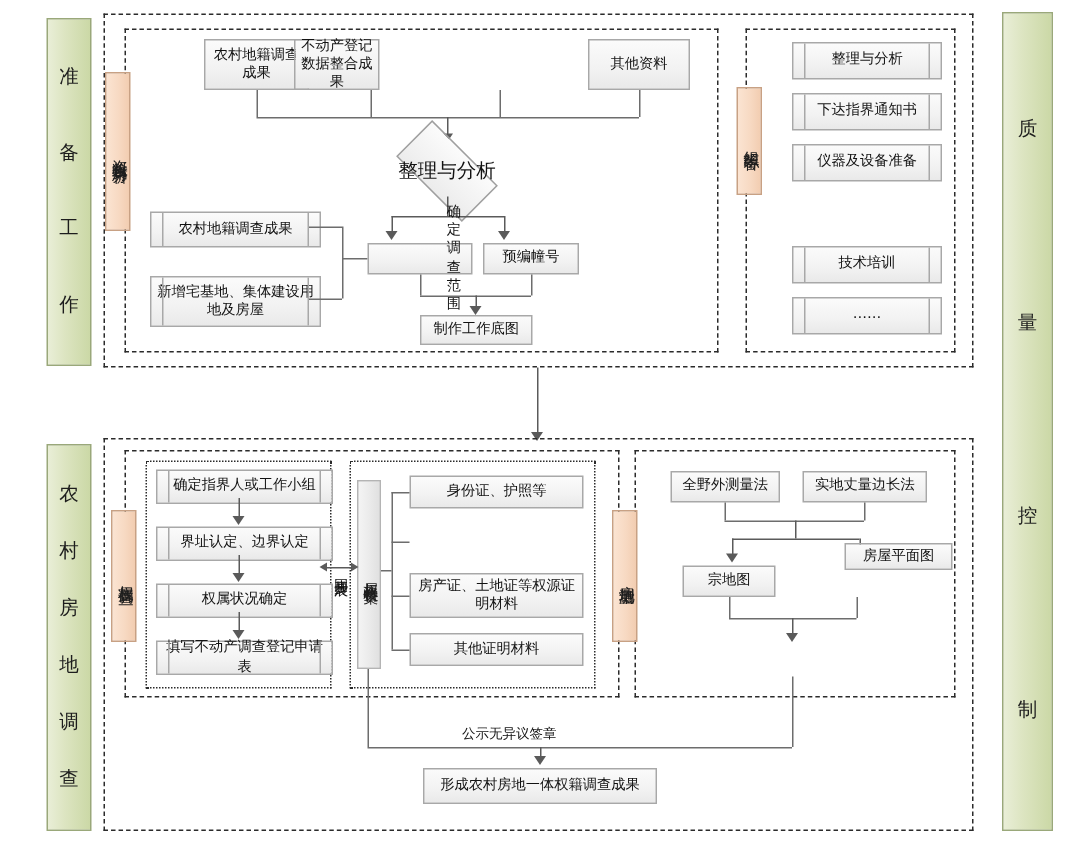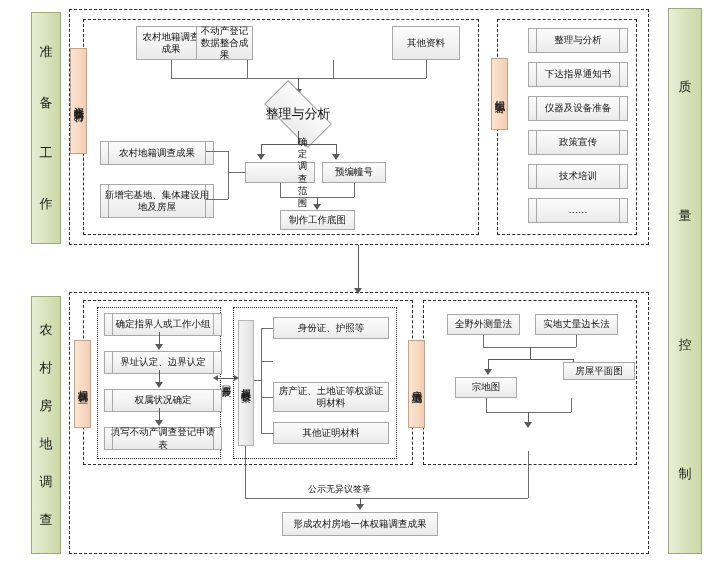--- a/index.html
+++ b/index.html
@@ -148,34 +148,33 @@
 
   <div class="box sided" style="left:100px;top:141px;width:106px;height:20px;">农村地籍调查成果</div>
   <div class="box sided" style="left:100px;top:184px;width:106px;height:30px;">新增宅基地、集体建设用地及房屋</div>
 
   <div class="ln-h" style="left:206px;top:151px;width:22px;"></div>
   <div class="ln-h" style="left:206px;top:199px;width:22px;"></div>
   <div class="ln-v" style="left:228px;top:151px;height:48px;"></div>
   <div class="ln-h" style="left:228px;top:172px;width:17px;"></div>
 
   <div class="abs box" style="left:245px;top:162px;width:70px;height:21px;padding-left:48px;">确定调查范围</div>
-  <div class="abs box" style="left:322px;top:162px;width:64px;height:21px;">预编幢号</div>
+  <div class="abs box" style="left:322px;top:162px;width:64px;height:21px;font-family:Liberation Mono, monospace;">预编幢号</div>
 
   <div class="ln-v" style="left:280px;top:183px;height:14px;"></div>
   <div class="ln-v" style="left:354px;top:183px;height:14px;"></div>
   <div class="ln-h" style="left:280px;top:197px;width:74px;"></div>
   <div class="ln-v2" style="left:317px;top:197px;height:9px;"></div>
   <div class="arw-d" style="left:313px;top:204px;"></div>
 
   <div class="abs box" style="left:280px;top:210px;width:75px;height:20px;">制作工作底图</div>
 
   <div class="box sided" style="left:528px;top:28px;width:92px;height:21px;">整理与分析</div>
   <div class="box sided" style="left:528px;top:62px;width:92px;height:21px;">下达指界通知书</div>
   <div class="box sided" style="left:528px;top:96px;width:92px;height:21px;">仪器及设备准备</div>
-  <div class="box sided" style="left:528px;top:130px;width:92px;height:21px;">政策宣传</div>
   <div class="box sided" style="left:528px;top:164px;width:92px;height:21px;">技术培训</div>
   <div class="box sided" style="left:528px;top:198px;width:92px;height:21px;">……</div>
 
   <div class="ln-v2" style="left:358px;top:245px;height:47px;"></div>
   <div class="arw-d" style="left:354px;top:288px;"></div>
 
   <div class="abs phasebar" style="left:31px;top:296px;width:30px;height:258px;">
     <span>农</span>
     <span>村</span>
     <span>房</span>

